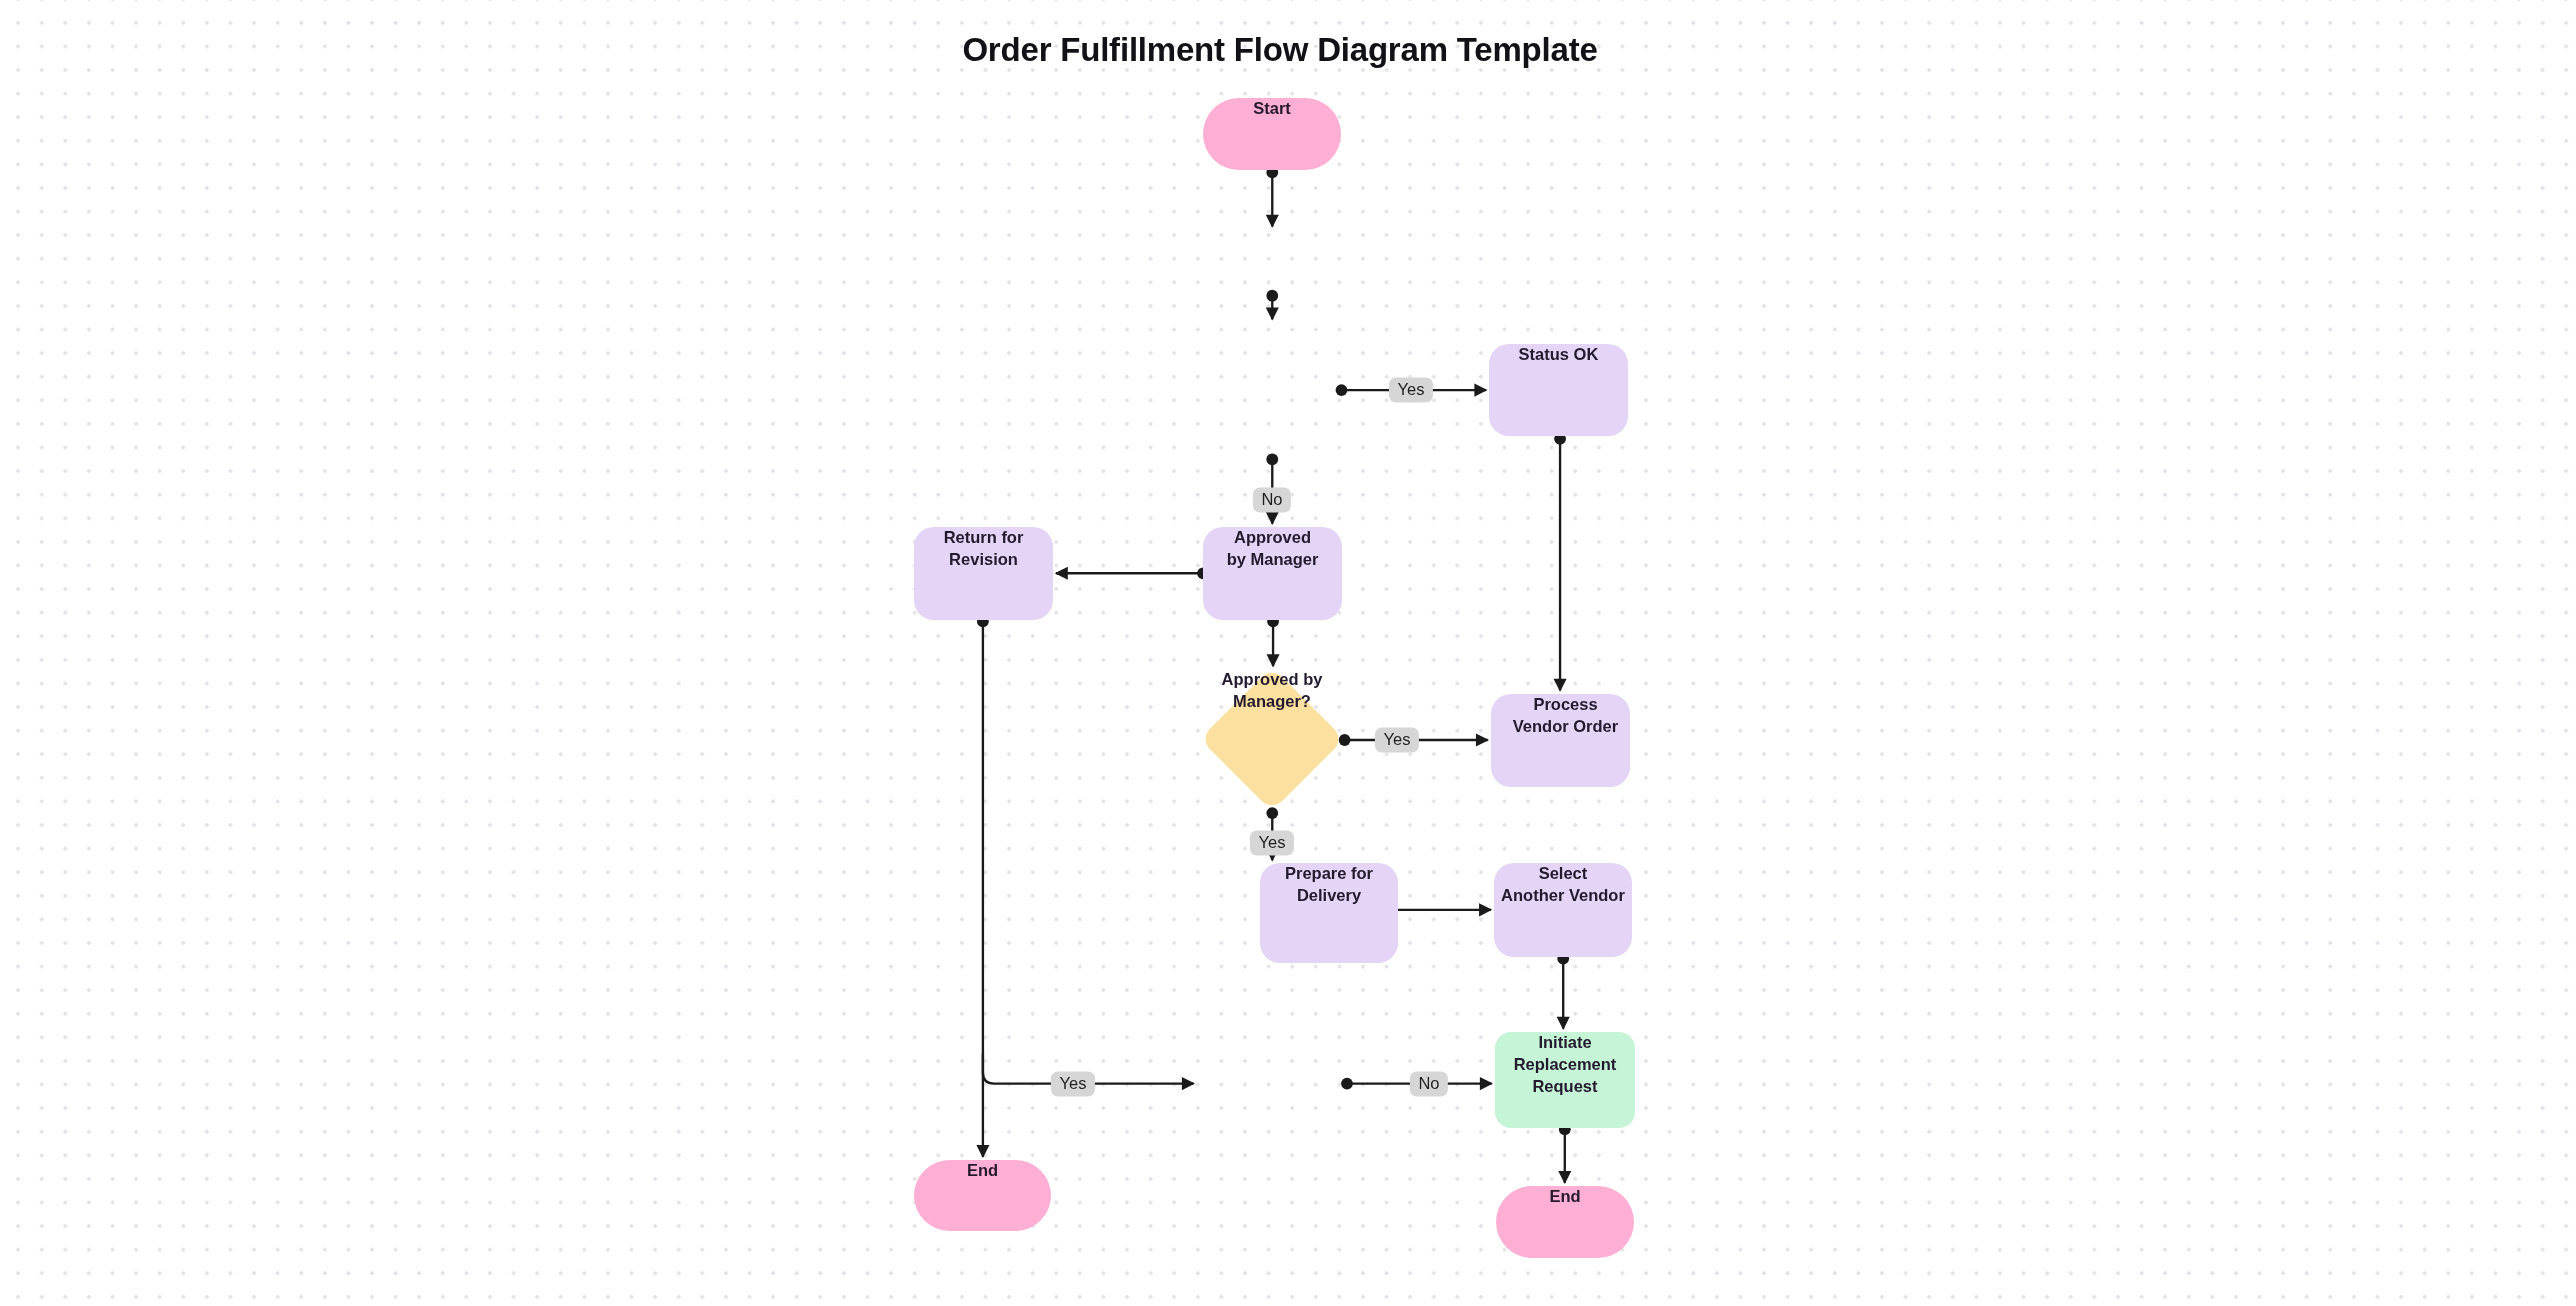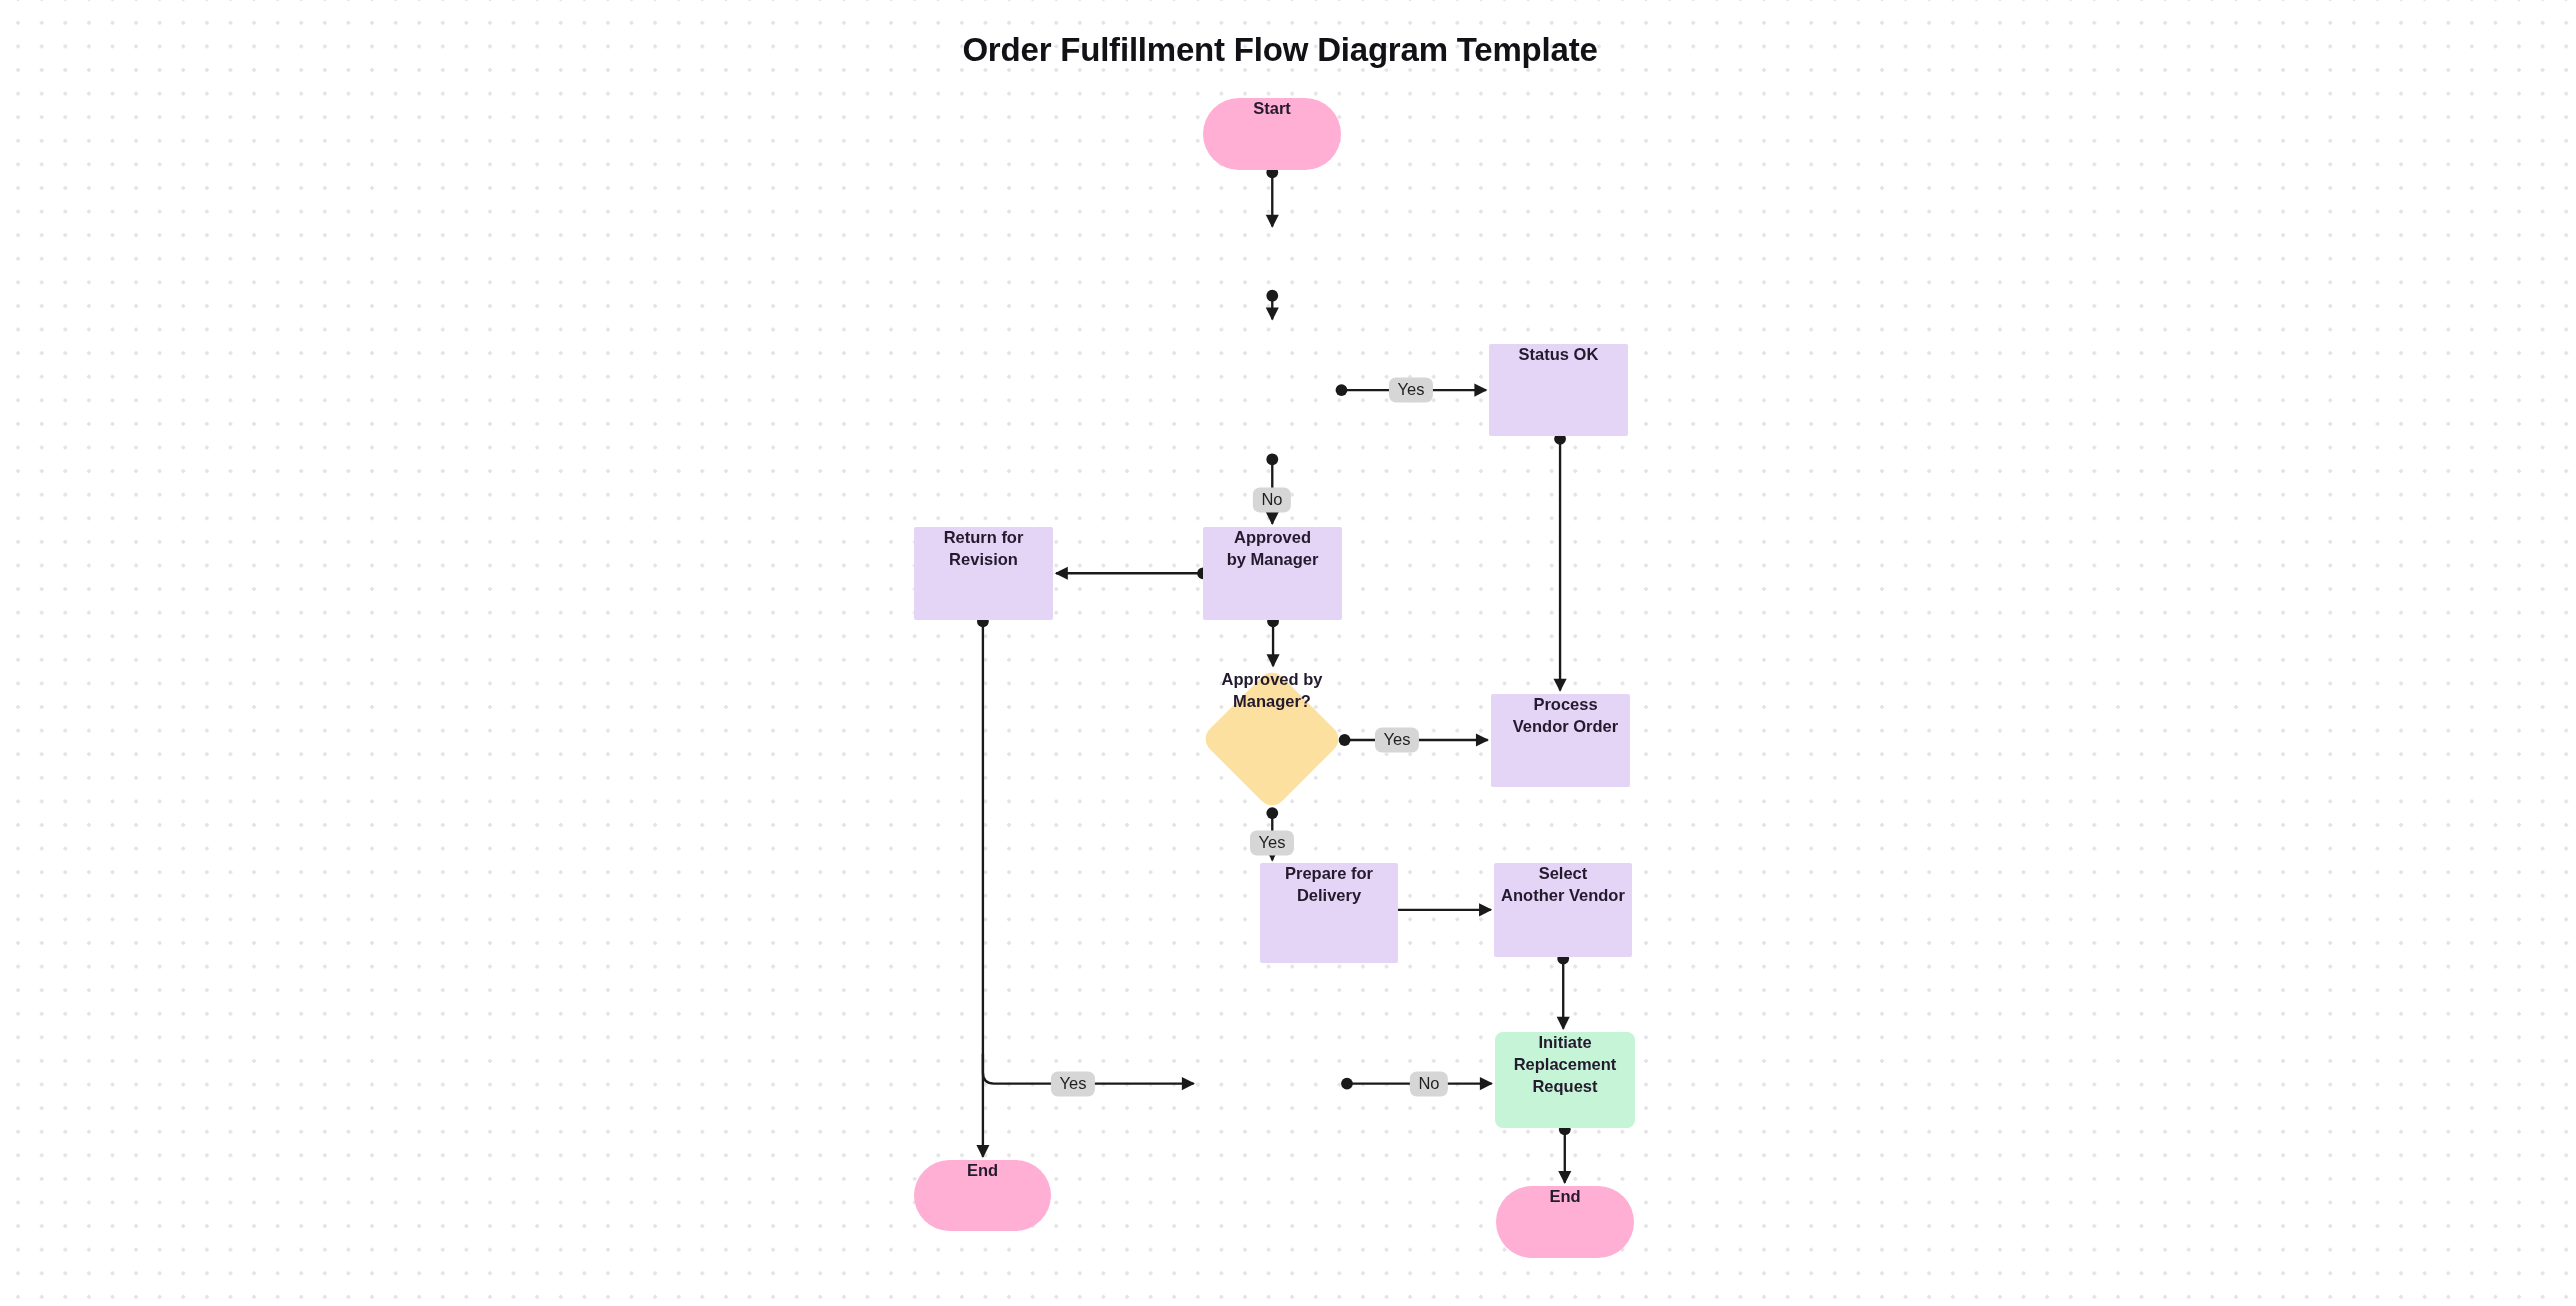--- a/index.html
+++ b/index.html
@@ -53,21 +53,21 @@
   }
   .node-label {
     position: relative;
     z-index: 2;
     white-space: pre-line;
     font-size: 16.5px;
     font-weight: 700;
     line-height: 1.32;
     color: var(--node-text, #231a2e);
   }
-  .rect     { border-radius: 2px; }
+  .rect     { border-radius: 20px; }
   .process-purple { background: var(--purple, #e4d4f6); }
   .process-green  { background: var(--green, #c6f4d6); border-radius: 10.2px; }
   .terminal { background: var(--pink, #ffaed4); border-radius: 36px; }
   .diamond  { background: transparent; }
   .diamond-bg {
     position: absolute;
     left: 50%; top: 50%;
     transform: translate(-50%, -50%) rotate(45deg);
     background: var(--yellow, #fbe0a0);
     border-radius: 14px;
@@ -197,21 +197,21 @@
     <span class="node-label">Prepare for
 Delivery</span>
   </div>
 
   <div class="node rect process-purple" style="left:1494px; top:863px; width:138px; height:94px;">
     <span class="node-label">Select
 Another Vendor</span>
   </div>
 
 
-  <div class="node rect process-green" style="left:1495px; top:1032px; width:140px; height:96px; border-radius:8px;">
+  <div class="node rect process-green" style="left:1495px; top:1032px; width:140px; height:96px; border-radius:16px;">
     <span class="node-label">Initiate
 Replacement
 Request</span>
   </div>
 
   <div class="node terminal" style="left:914px; top:1160px; width:137px; height:71px;">
     <span class="node-label">End</span>
   </div>
 
   <div class="node terminal" style="left:1496px; top:1186px; width:138px; height:72px;">

